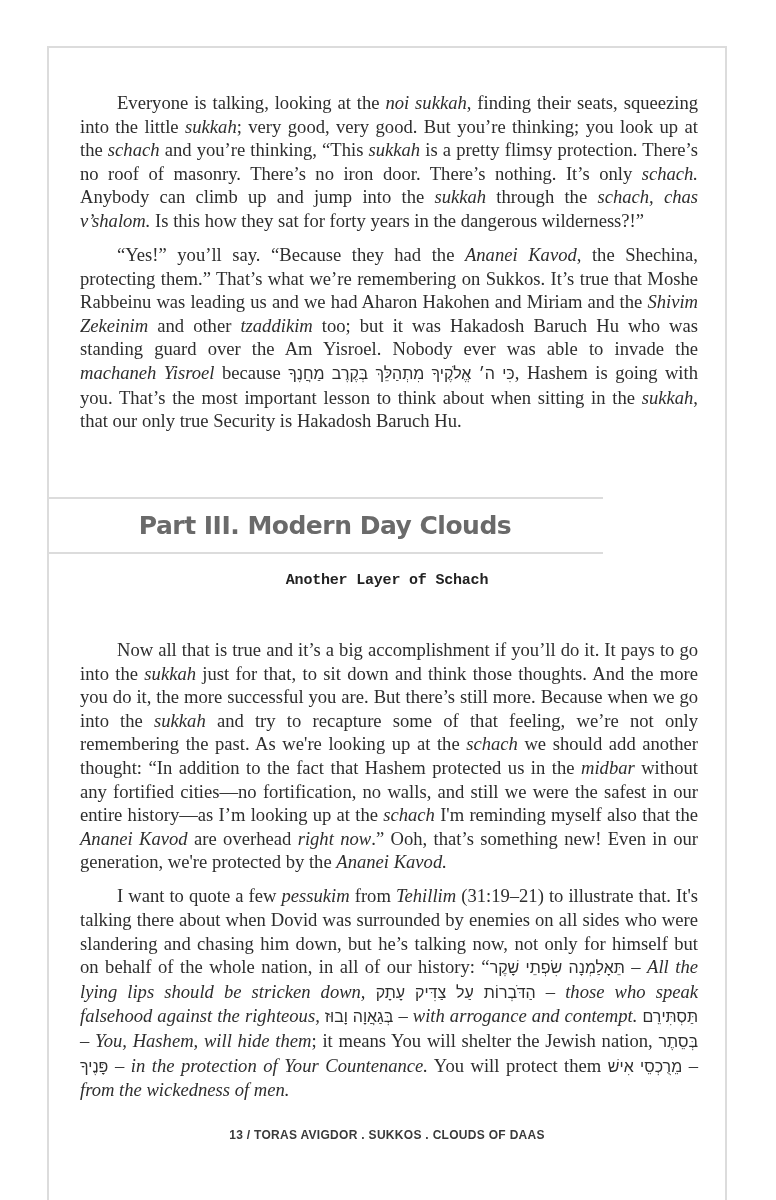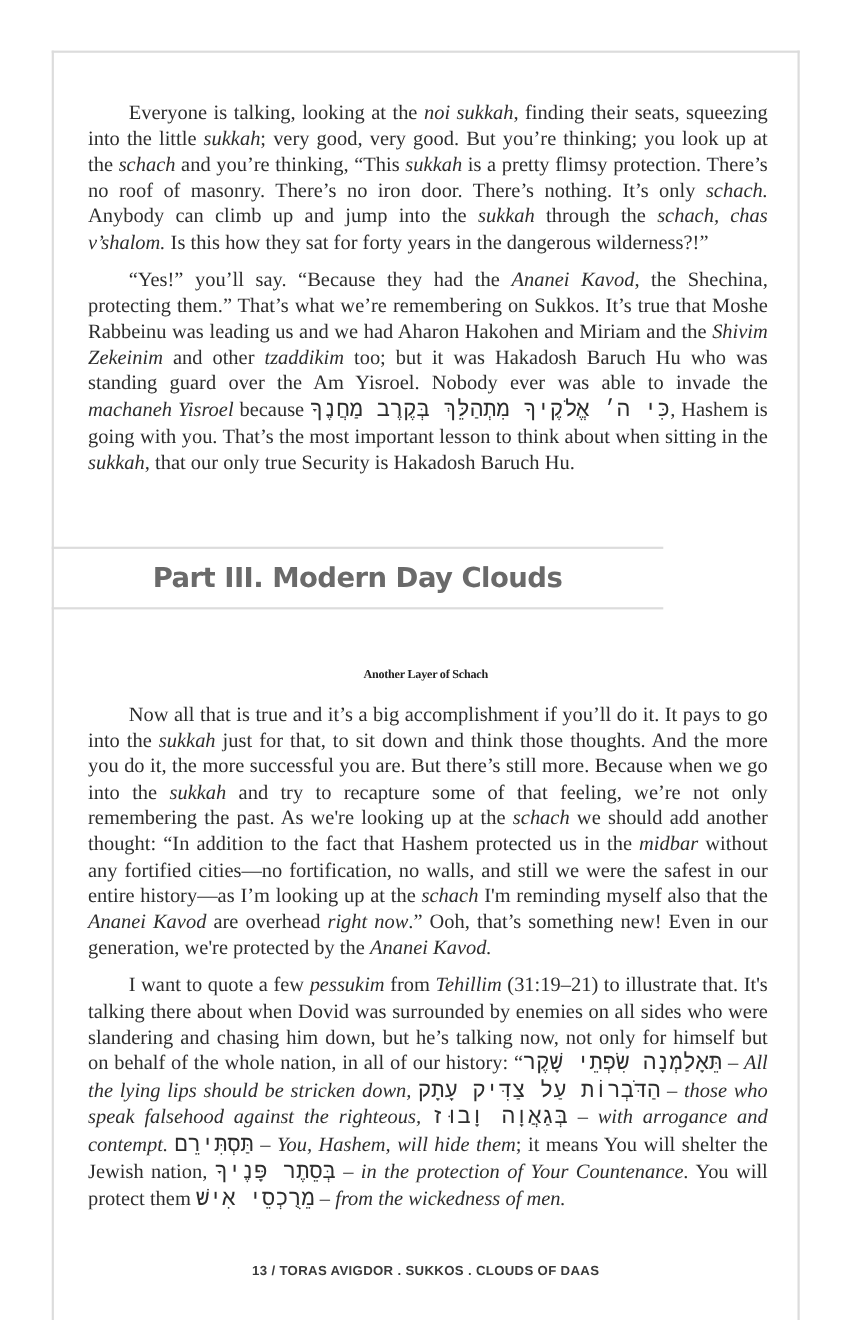--- a/index.html
+++ b/index.html
@@ -37,22 +37,22 @@
       color: #2e2e2e;
     }
     .text-block p {
       margin: 0 0 10.5px 0;
       text-indent: 37px;
       hyphens: none;
     }
     .text-block i {
     }
     .heb {
-      font-family: Liberation Mono, monospace;
-      font-size: 20px;
+      font-family: Liberation Sans, sans-serif;
+      font-size: 16px;
       font-style: normal;
       unicode-bidi: isolate;
     }
     .part-band {
       position: absolute;
       left: -2px;
       top: 449px;
       width: 556px;
       height: 57px;
       border-top: 2px solid #dcdcdc;
@@ -68,39 +68,37 @@
       font-size: 25px;
       color: #6a6a6a;
       letter-spacing: -0.5px;
     }
     .subhead {
       position: absolute;
       left: 0;
       top: 524px;
       width: 100%;
       text-align: center;
-      font-family: Liberation Serif, serif;
+      font-family: Liberation Mono, monospace;
       font-weight: bold;
-      font-size: 11px;
+      font-size: 15px;
       color: #222;
       letter-spacing: -0.2px;
-      margin-top: 35px;
     }
     .footer {
       position: absolute;
       left: 0;
       top: 1080px;
       width: 100%;
       text-align: center;
       font-family: "Liberation Sans", sans-serif;
       font-weight: bold;
       font-size: 12px;
       color: #3a3a3a;
       letter-spacing: 0.3px;
-      margin-top: 20px;
     }
   </style>
 </head>
 <body>
 
 <div class="page-frame">
 
   <div class="text-block" style="top: 43px;">
     <p>Everyone is talking, looking at the <i>noi sukkah</i>, finding their seats, squeezing into the little <i>sukkah</i>; very good, very good. But you’re thinking; you look up at the <i>schach</i> and you’re thinking, “This <i>sukkah</i> is a pretty flimsy protection. There’s no roof of masonry. There’s no iron door. There’s nothing. It’s only <i>schach.</i> Anybody can climb up and jump into the <i>sukkah</i> through the <i>schach, chas v’shalom.</i> Is this how they sat for forty years in the dangerous wilderness?!”</p>
     <p>“Yes!” you’ll say. “Because they had the <i>Ananei Kavod</i>, the Shechina, protecting them.” That’s what we’re remembering on Sukkos. It’s true that Moshe Rabbeinu was leading us and we had Aharon Hakohen and Miriam and the <i>Shivim Zekeinim</i> and other <i>tzaddikim</i> too; but it was Hakadosh Baruch Hu who was standing guard over the Am Yisroel. Nobody ever was able to invade the <i>machaneh Yisroel</i> because <span class="heb" dir="rtl" lang="he">כִּי ה׳ אֱלֹקֶיךָ מִתְהַלֵּךְ בְּקֶרֶב מַחֲנֶךָ</span>, Hashem is going with you. That’s the most important lesson to think about when sitting in the <i>sukkah</i>, that our only true Security is Hakadosh Baruch Hu.</p>

